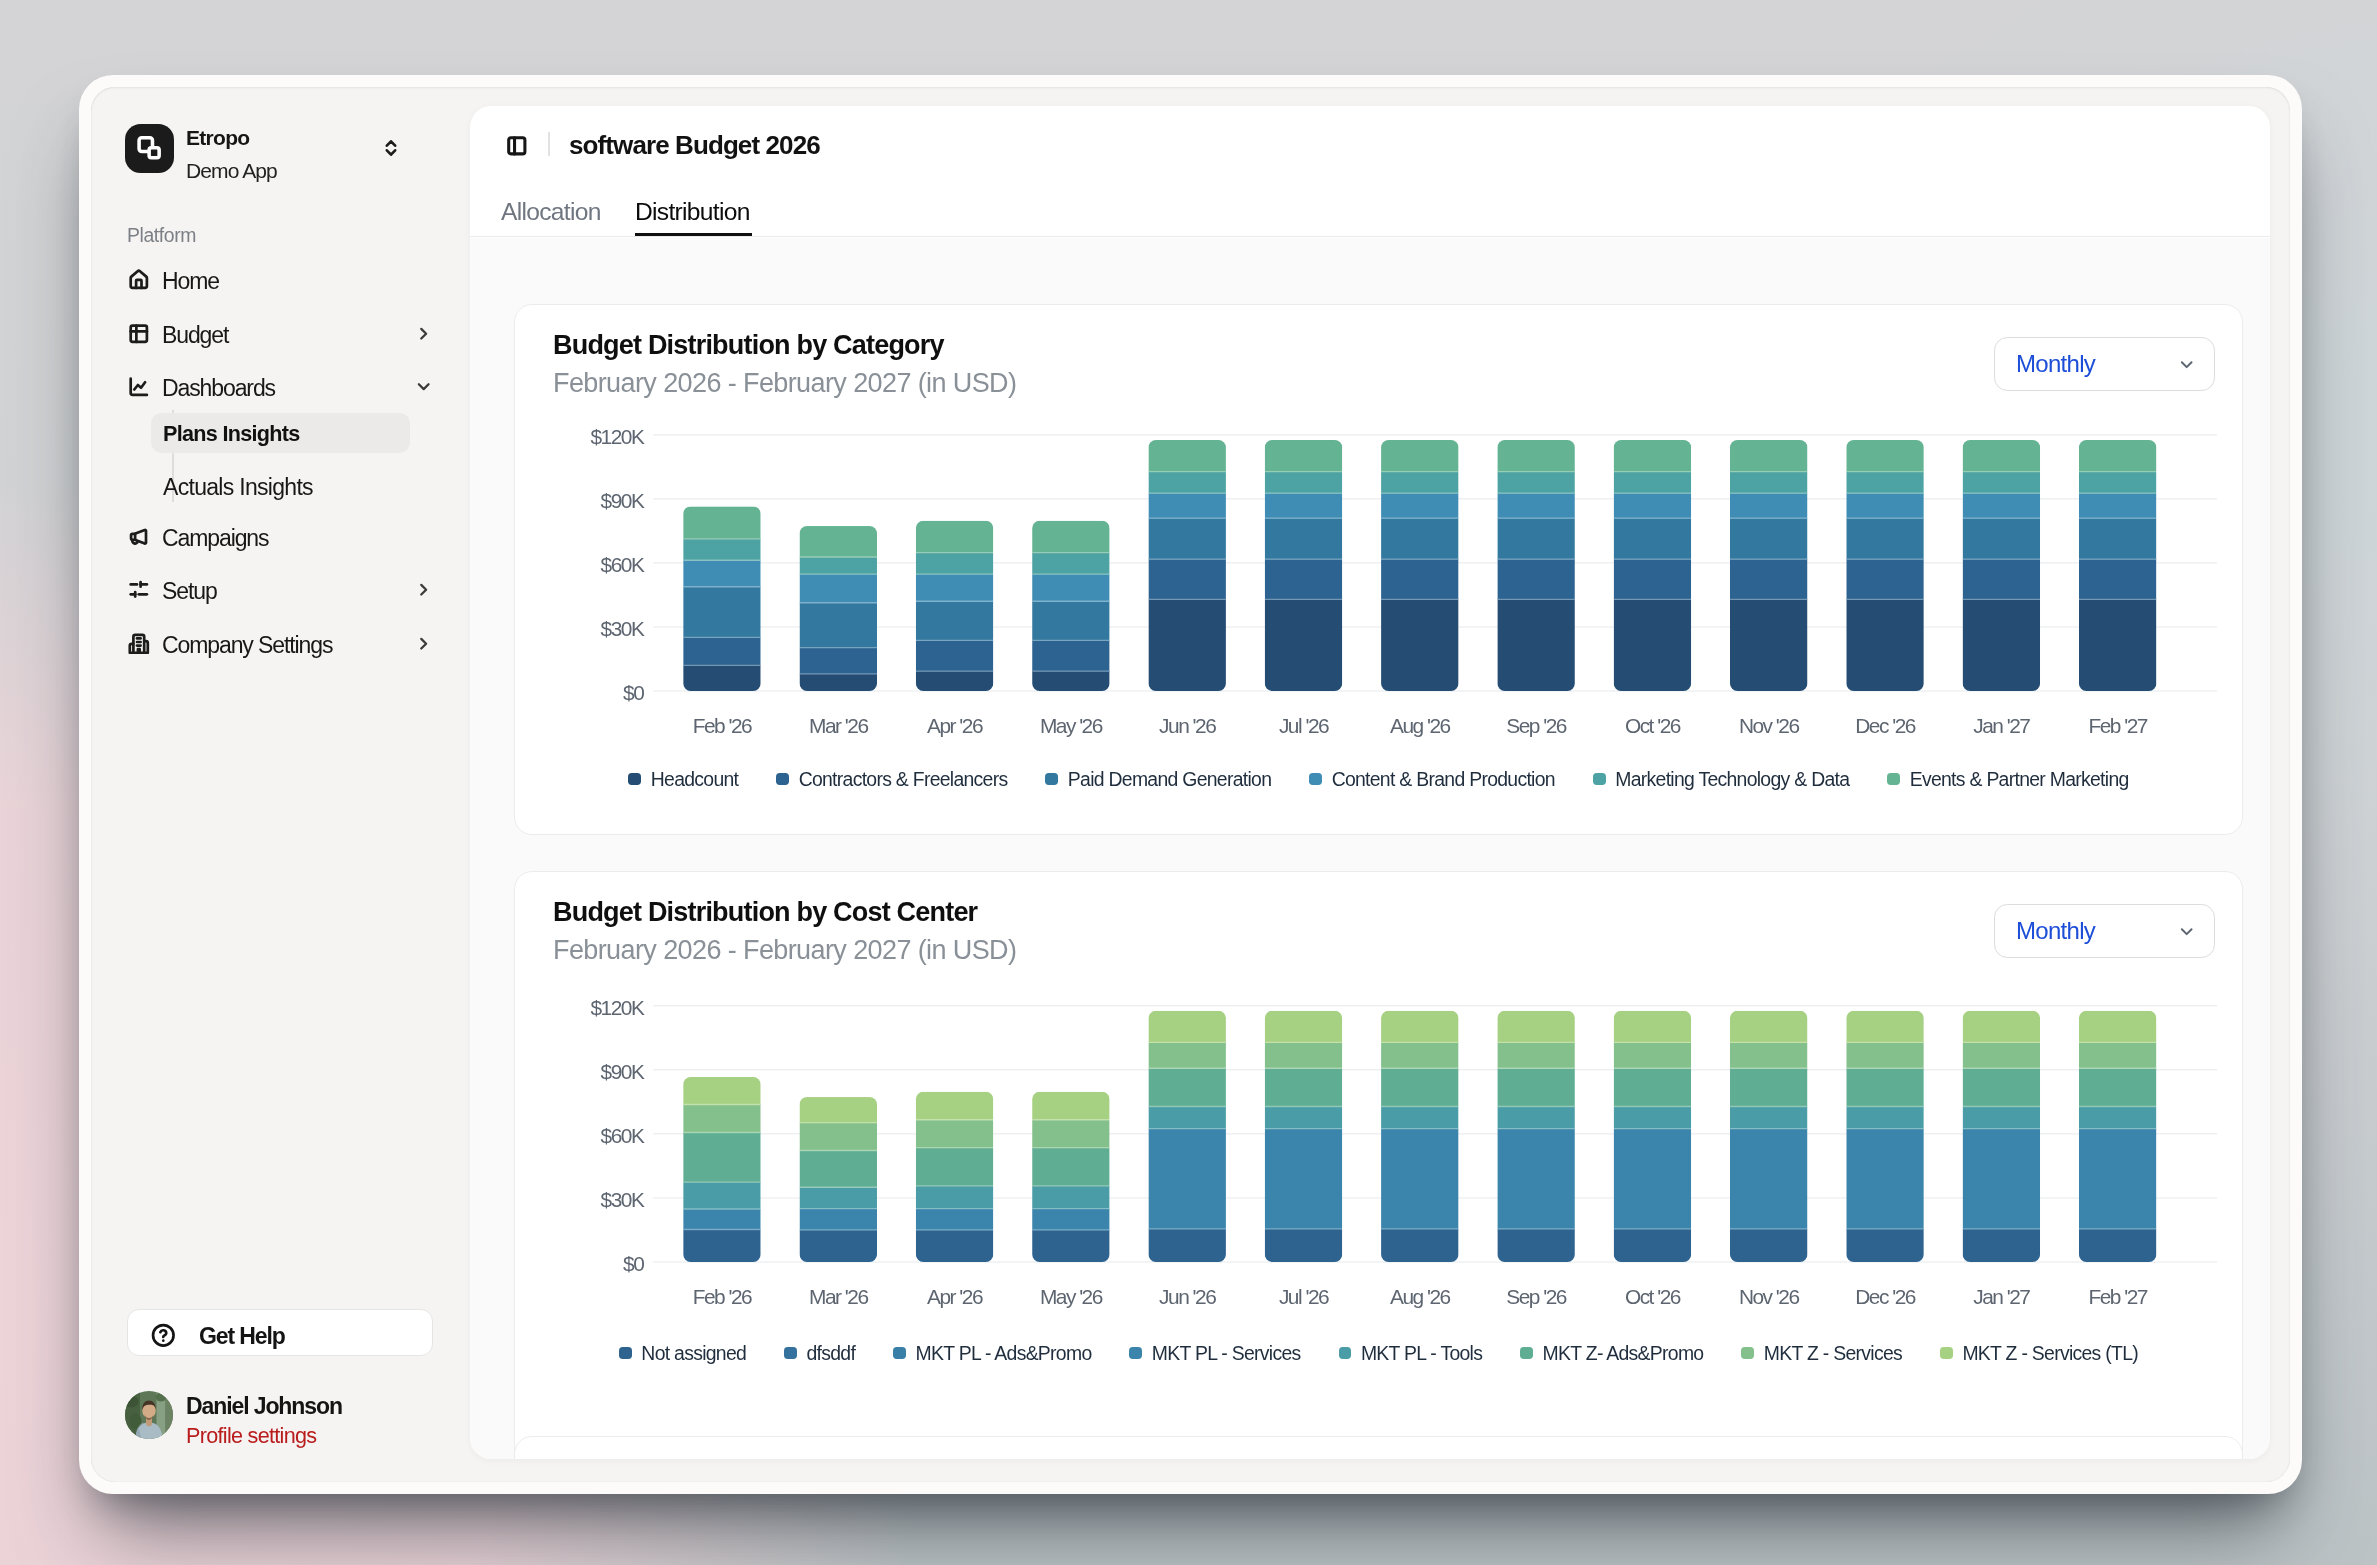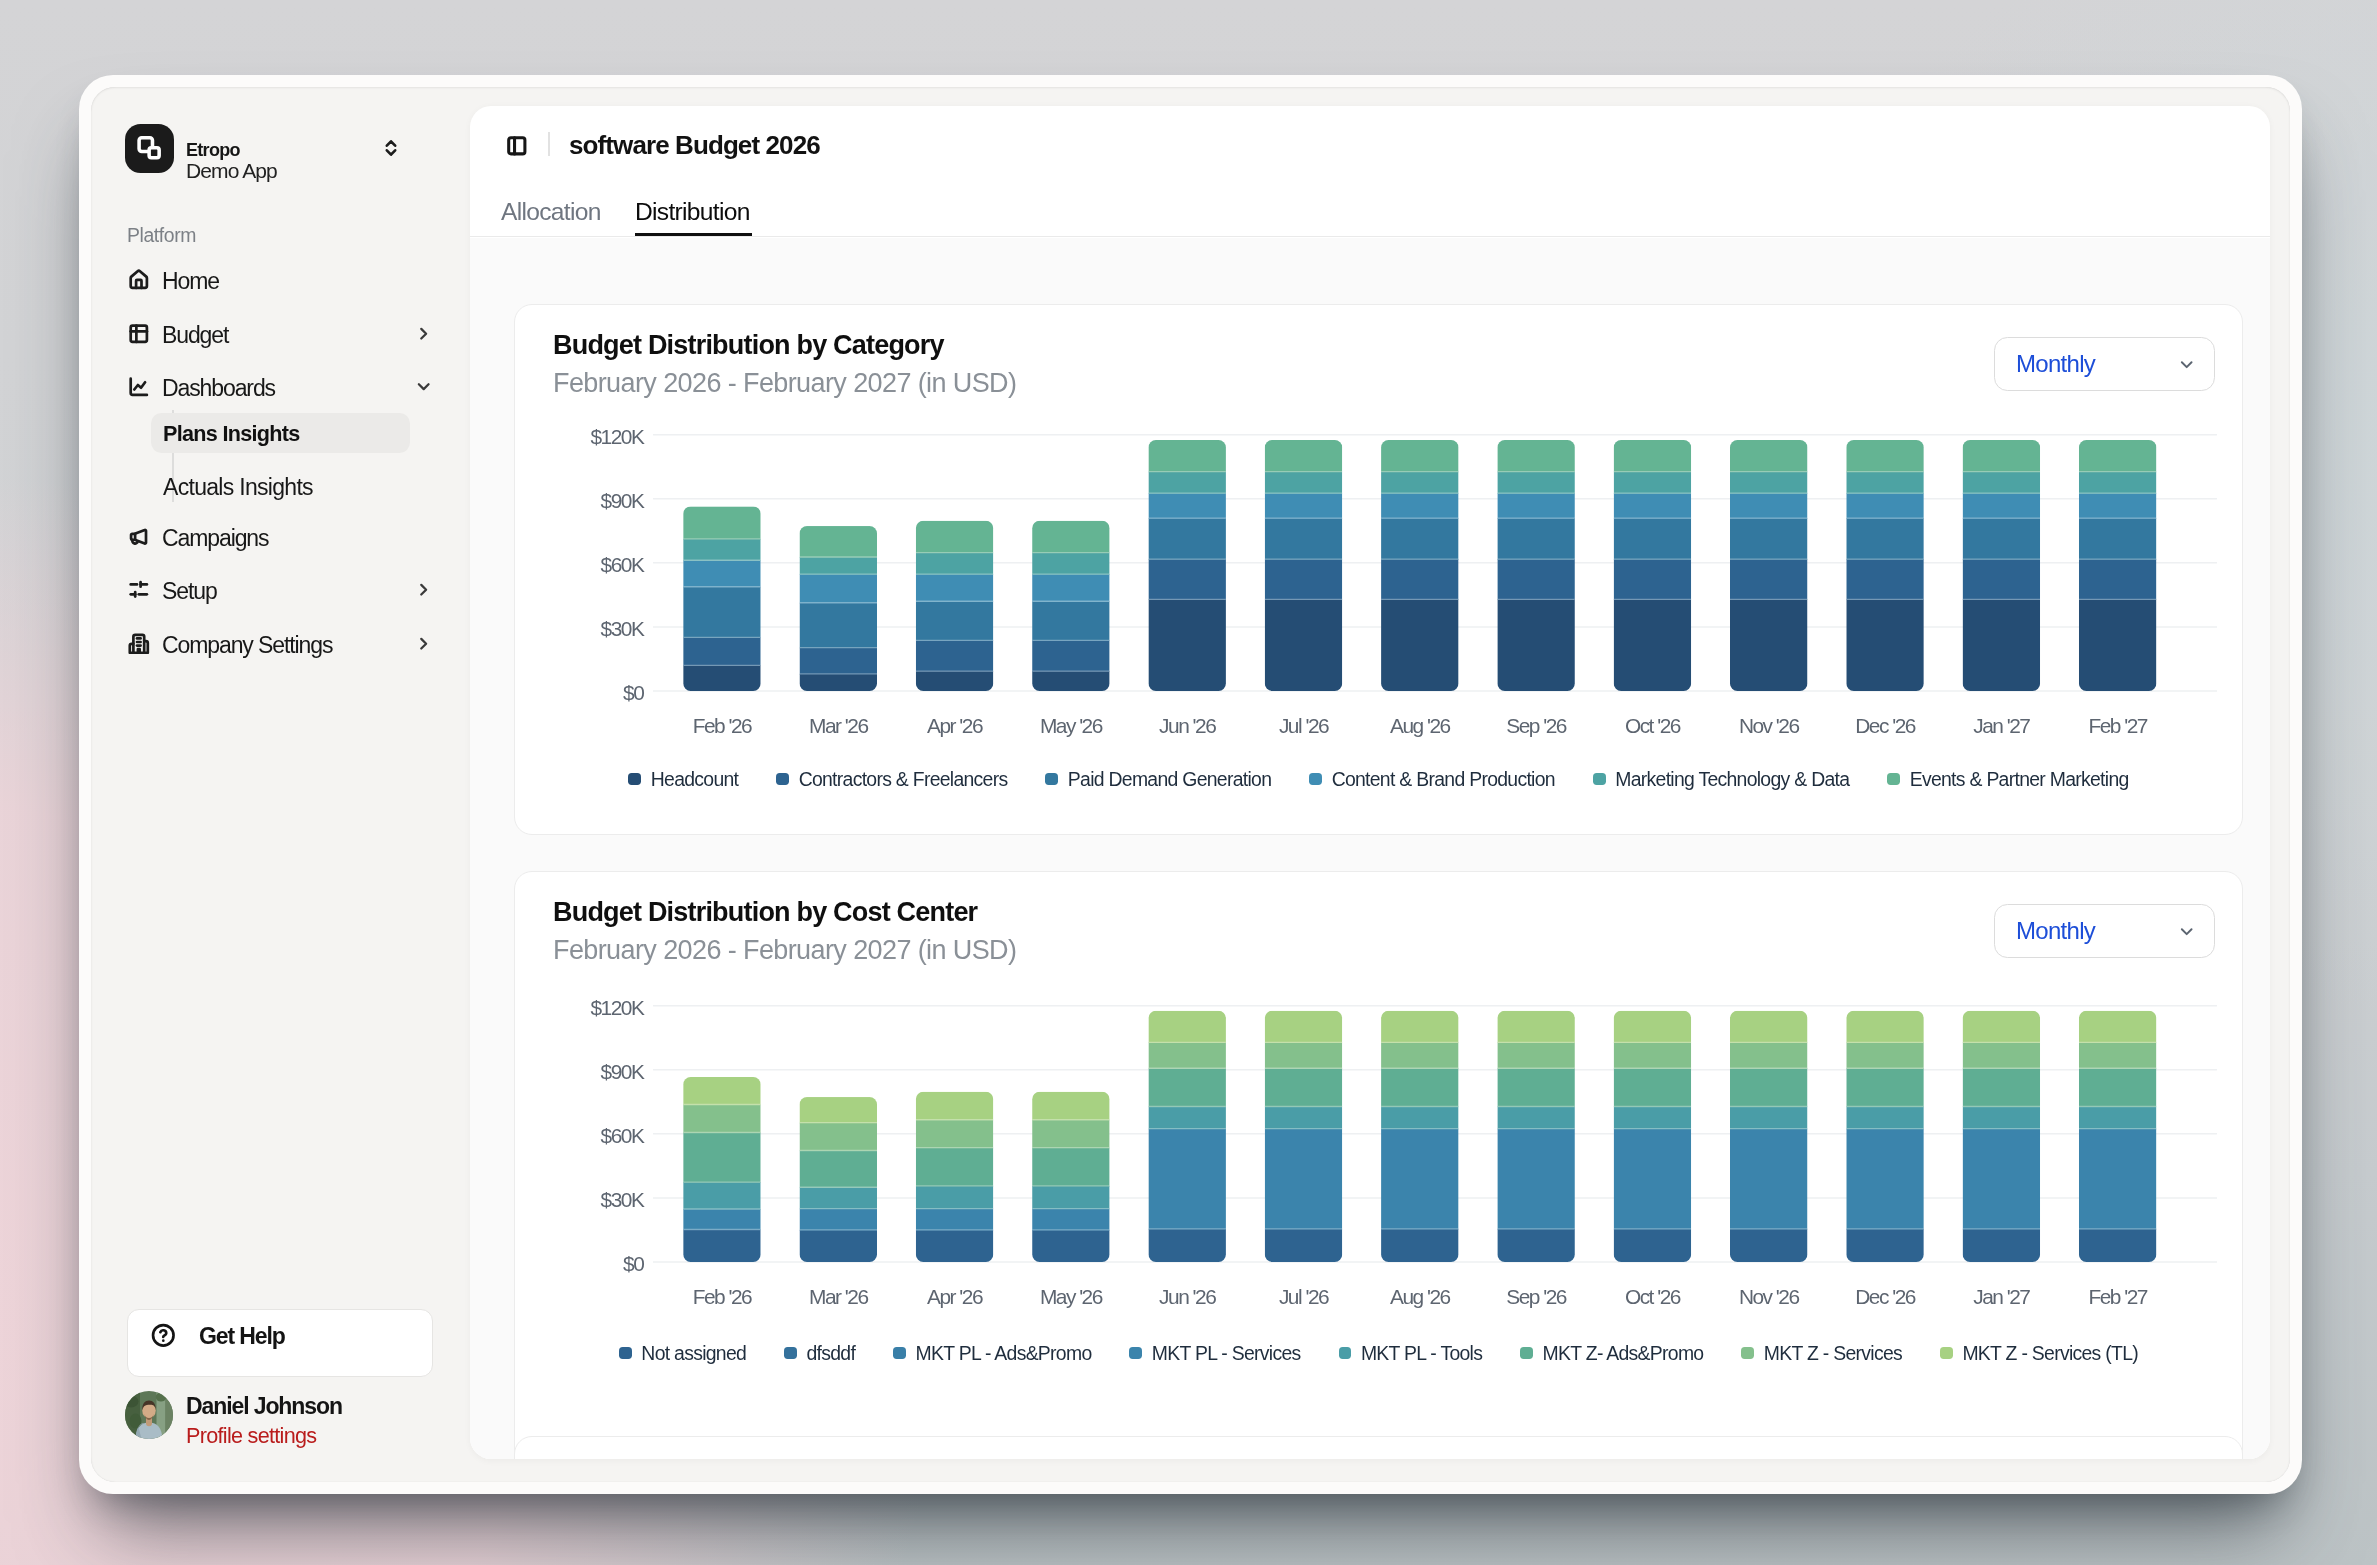--- a/index.html
+++ b/index.html
@@ -11,33 +11,33 @@
   position:relative;
 }
 .window { position:absolute; left:79px; top:75px; width:2223px; height:1419px;
   background:#fcfbfa; border-radius:34px;
   box-shadow:0 52px 82px -22.4px rgba(42,50,58,0.65), 0 22.4px 37px -18.6px rgba(42,50,58,0.45);
   padding:12px; }
 .inner { position:relative; width:100%; height:100%; background:#f5f4f2; border-radius:24px; box-shadow:inset 0 0.7px 2.2px rgba(60,60,60,0.10), inset 0 0 0.7px rgba(60,60,60,0.18); }
 
 .sb { position:absolute; left:0; top:0; bottom:0; width:379px; }
 .logo { position:absolute; left:34px; top:37px; }
-.brand { position:absolute; left:95px; top:53px; font-size:18px; letter-spacing:-0.7px; font-weight:700; color:#161616; }
+.brand { position:absolute; left:95px; top:39px; font-size:21px; letter-spacing:-0.7px; font-weight:700; color:#161616; }
 .brand2 { position:absolute; left:95px; top:72px; font-size:21px; letter-spacing:-0.9px; color:#222; }
 .updown { position:absolute; left:290px; top:51px; }
 .plat { position:absolute; left:36px; top:137px; font-size:19.4px; letter-spacing:-0.4px; color:#7c8086; }
 .nav { position:absolute; left:0; width:100%; height:0; }
 .nico { position:absolute; left:37px; top:-11.2px; }
 .nlab { position:absolute; left:71px; top:-12px; font-size:23px; letter-spacing:-1.1px; color:#181818; }
 .nchev { position:absolute; left:323px; top:-9.7px; }
 .subline { position:absolute; left:81px; top:323px; width:1.5px; height:92px; background:#dddddc; }
 .subhl { position:absolute; left:60px; top:326px; width:259px; height:40px; background:#ebeae8; border-radius:10.4px; }
 .sub1 { position:absolute; left:72px; top:334px; font-size:21.6px; letter-spacing:-0.7px; font-weight:600; color:#111; }
 .sub2 { position:absolute; left:72px; top:387px; font-size:23px; letter-spacing:-0.7px; color:#181818; }
-.help { position:absolute; left:36px; top:1222px; width:306px; height:68px; background:#fff;
+.help { position:absolute; left:36px; top:1222px; width:306px; height:47px; background:#fff;
   border:1.5px solid #e6e5e3; border-radius:12px; }
 .help .hic { position:absolute; left:23px; top:12.7px; }
 .help .htx { position:absolute; left:71px; top:12.7px; font-size:23px; letter-spacing:-1.1px; font-weight:600; color:#141414; }
 .ava { position:absolute; left:34px; top:1304px; }
 .uname { position:absolute; left:95px; top:1306px; font-size:23px; letter-spacing:-1.1px; font-weight:700; color:#141414; }
 .urole { position:absolute; left:95px; top:1336px; font-size:21.6px; letter-spacing:-0.7px; color:#b91c1c; }
 
 .main { position:absolute; left:379px; top:18.6px; width:1800px; height:1353px;
   background:#fff; border-radius:21px; overflow:hidden;
   box-shadow:0 1.5px 7.5px rgba(0,0,0,0.04); }

